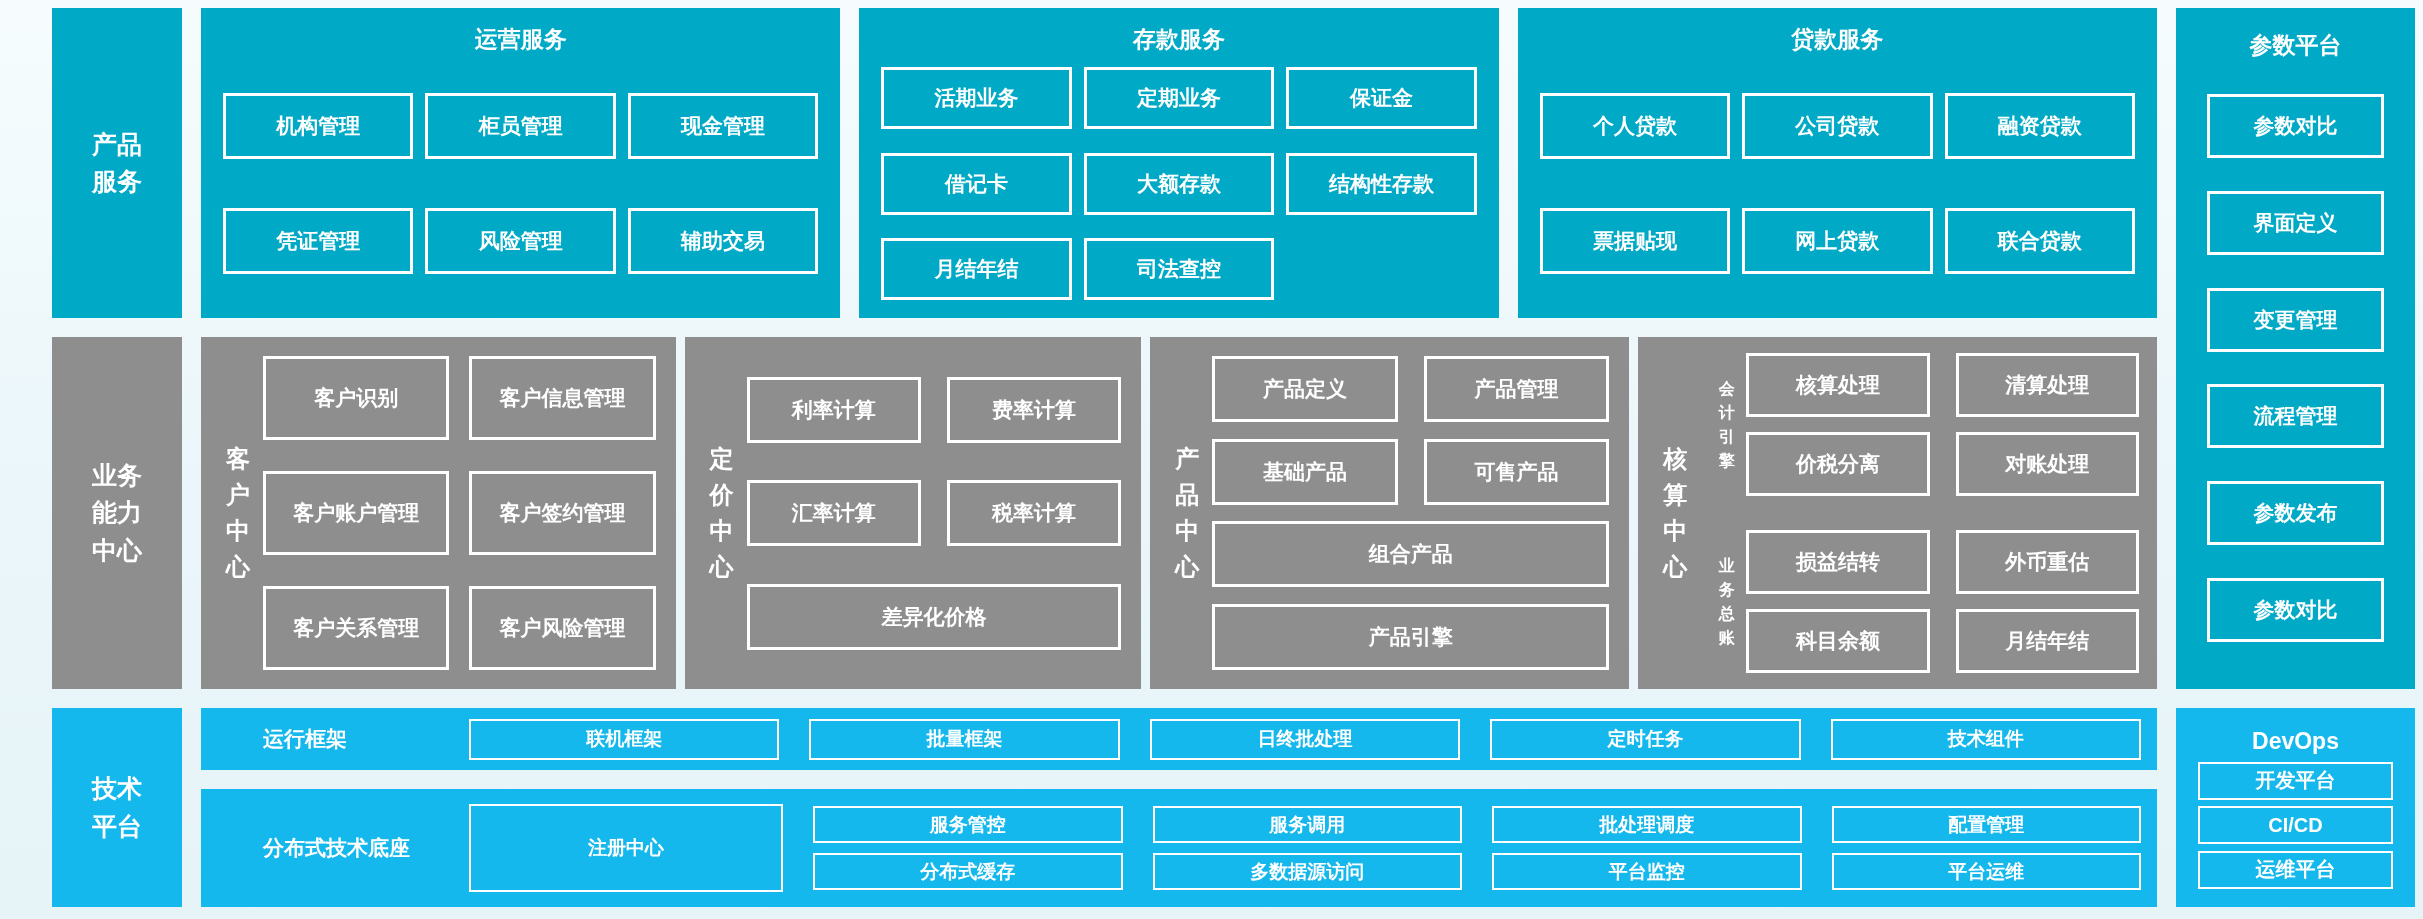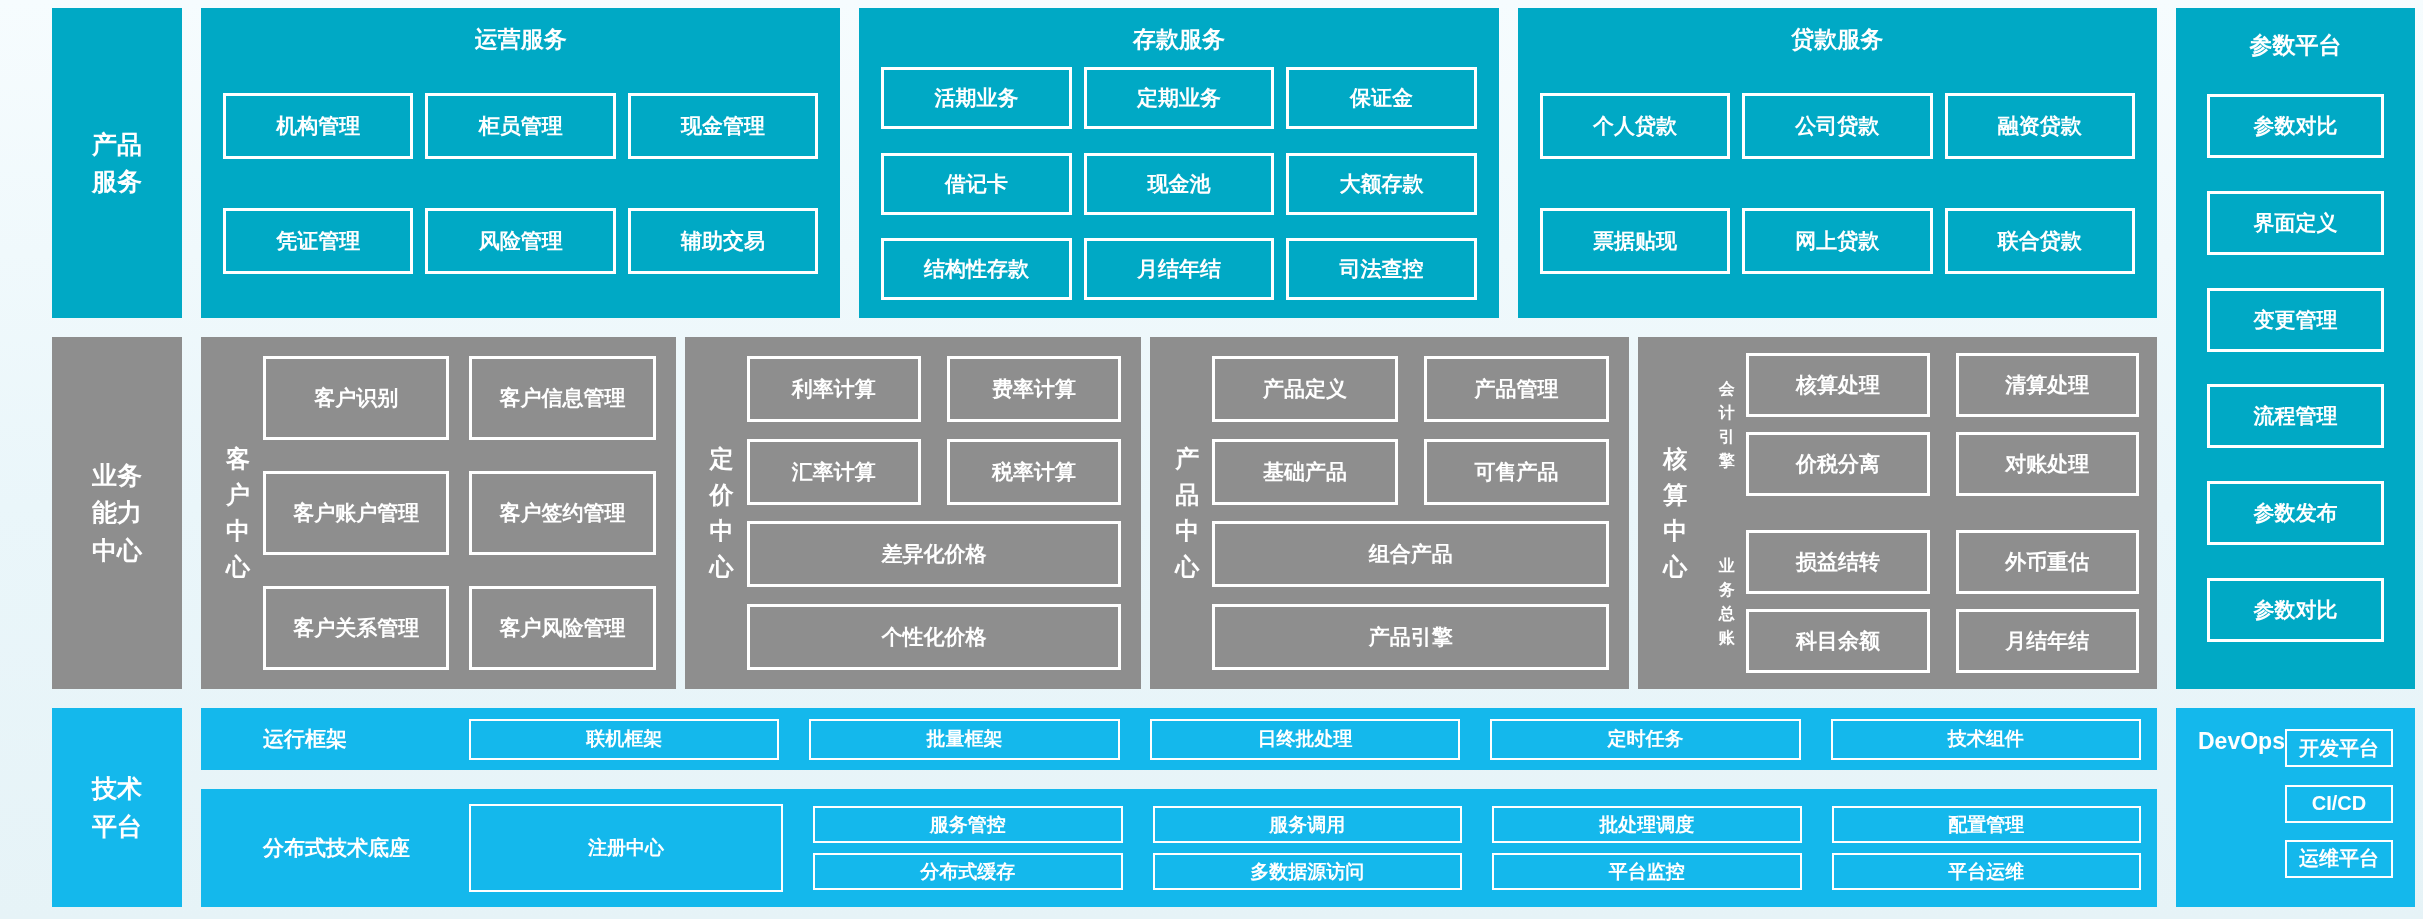--- a/index.html
+++ b/index.html
@@ -71,21 +71,21 @@
   .run-panel{display:flex;align-items:center;gap:30px;padding-right:16px;box-sizing:border-box;}
   .row-label{width:238px;box-sizing:border-box;padding-left:62px;font-weight:bold;font-size:21px;flex:none;}
   .run-items{flex:1;display:flex;gap:30px;}
   .run-items .box{flex:1;height:37px;border-width:2px;font-size:19px;}
   .dist-panel{display:flex;align-items:center;gap:30px;padding:15px 16px 15px 0;box-sizing:border-box;}
   .registry{width:310px;align-self:stretch;border-width:2px;font-size:19px;flex:none;}
   .dist-grid{flex:1;display:grid;grid-template-columns:repeat(4,1fr);grid-auto-rows:37px;gap:10px 30px;}
   .dist-grid .box{border-width:2px;font-size:19px;}
 
   
-  .devops{display:flex;padding:4px 22px 12px;box-sizing:border-box;}
+  .devops{display:flex;flex-direction:column;padding:4px 22px 12px;box-sizing:border-box;}
   .devops-items{flex:1;display:grid;grid-template-columns:1fr;grid-auto-rows:38px;align-content:space-evenly;}
   .devops-items .box{border-width:2px;font-size:20px;}
 </style>
 </head>
 <body>
 
 <div class="page">
 
   <div class="sb teal area-sb1">
     <div class="vwrap w2">产品服务</div>
@@ -103,21 +103,20 @@
           <div class="box">辅助交易</div>
         </div>
     </section>
     <section class="svc-panel teal">
       <h2 class="svc-title">存款服务</h2>
       <div class="svc-grid rows3">
           <div class="box">活期业务</div>
           <div class="box">定期业务</div>
           <div class="box">保证金</div>
           <div class="box">借记卡</div>
-          <div class="box">现金池</div>
           <div class="box">大额存款</div>
           <div class="box">结构性存款</div>
           <div class="box">月结年结</div>
           <div class="box">司法查控</div>
         </div>
     </section>
     <section class="svc-panel teal">
       <h2 class="svc-title">贷款服务</h2>
       <div class="svc-grid rows2">
           <div class="box">个人贷款</div>
@@ -168,21 +167,20 @@
       <div class="center-label">
         <span class="vwrap w1">定价中心</span>
       </div>
       <div class="center-content">
         <div class="pp-grid">
           <div class="box">利率计算</div>
           <div class="box">费率计算</div>
           <div class="box">汇率计算</div>
           <div class="box">税率计算</div>
           <div class="box span2">差异化价格</div>
-          <div class="box span2">个性化价格</div>
         </div>
       </div>
     </section>
 
     <section class="center-panel cp-product">
       <div class="center-label">
         <span class="vwrap w1">产品中心</span>
       </div>
       <div class="center-content">
         <div class="pp-grid">

